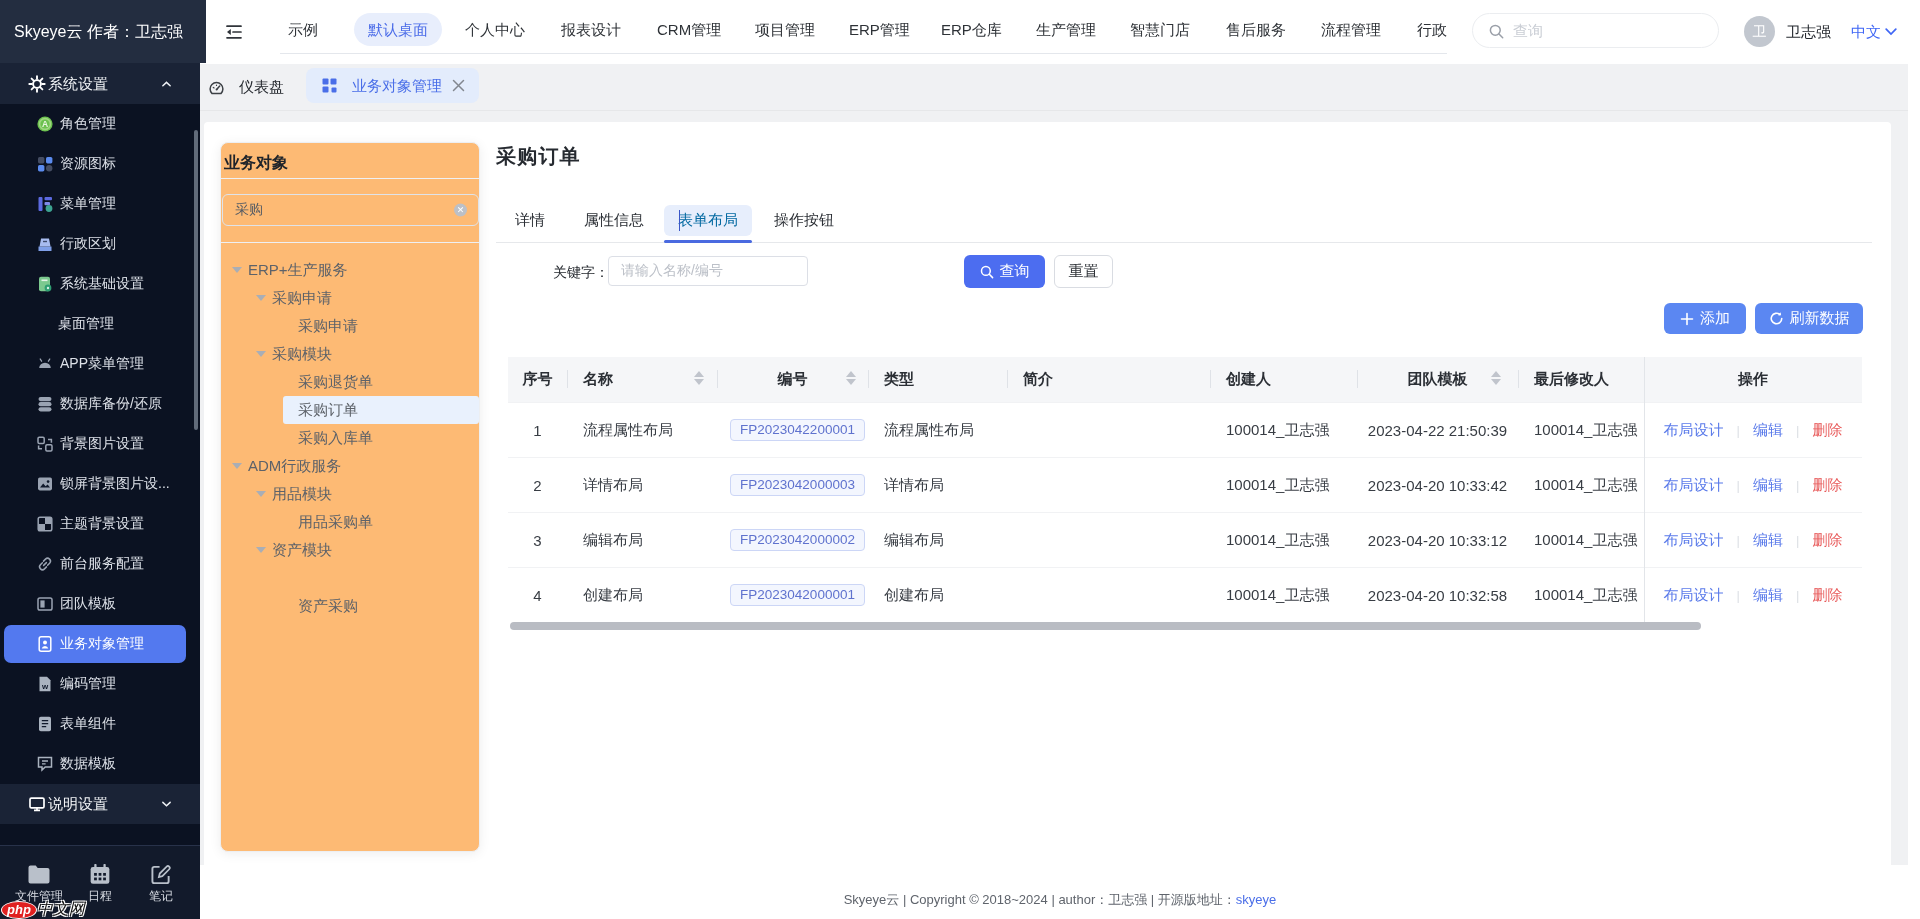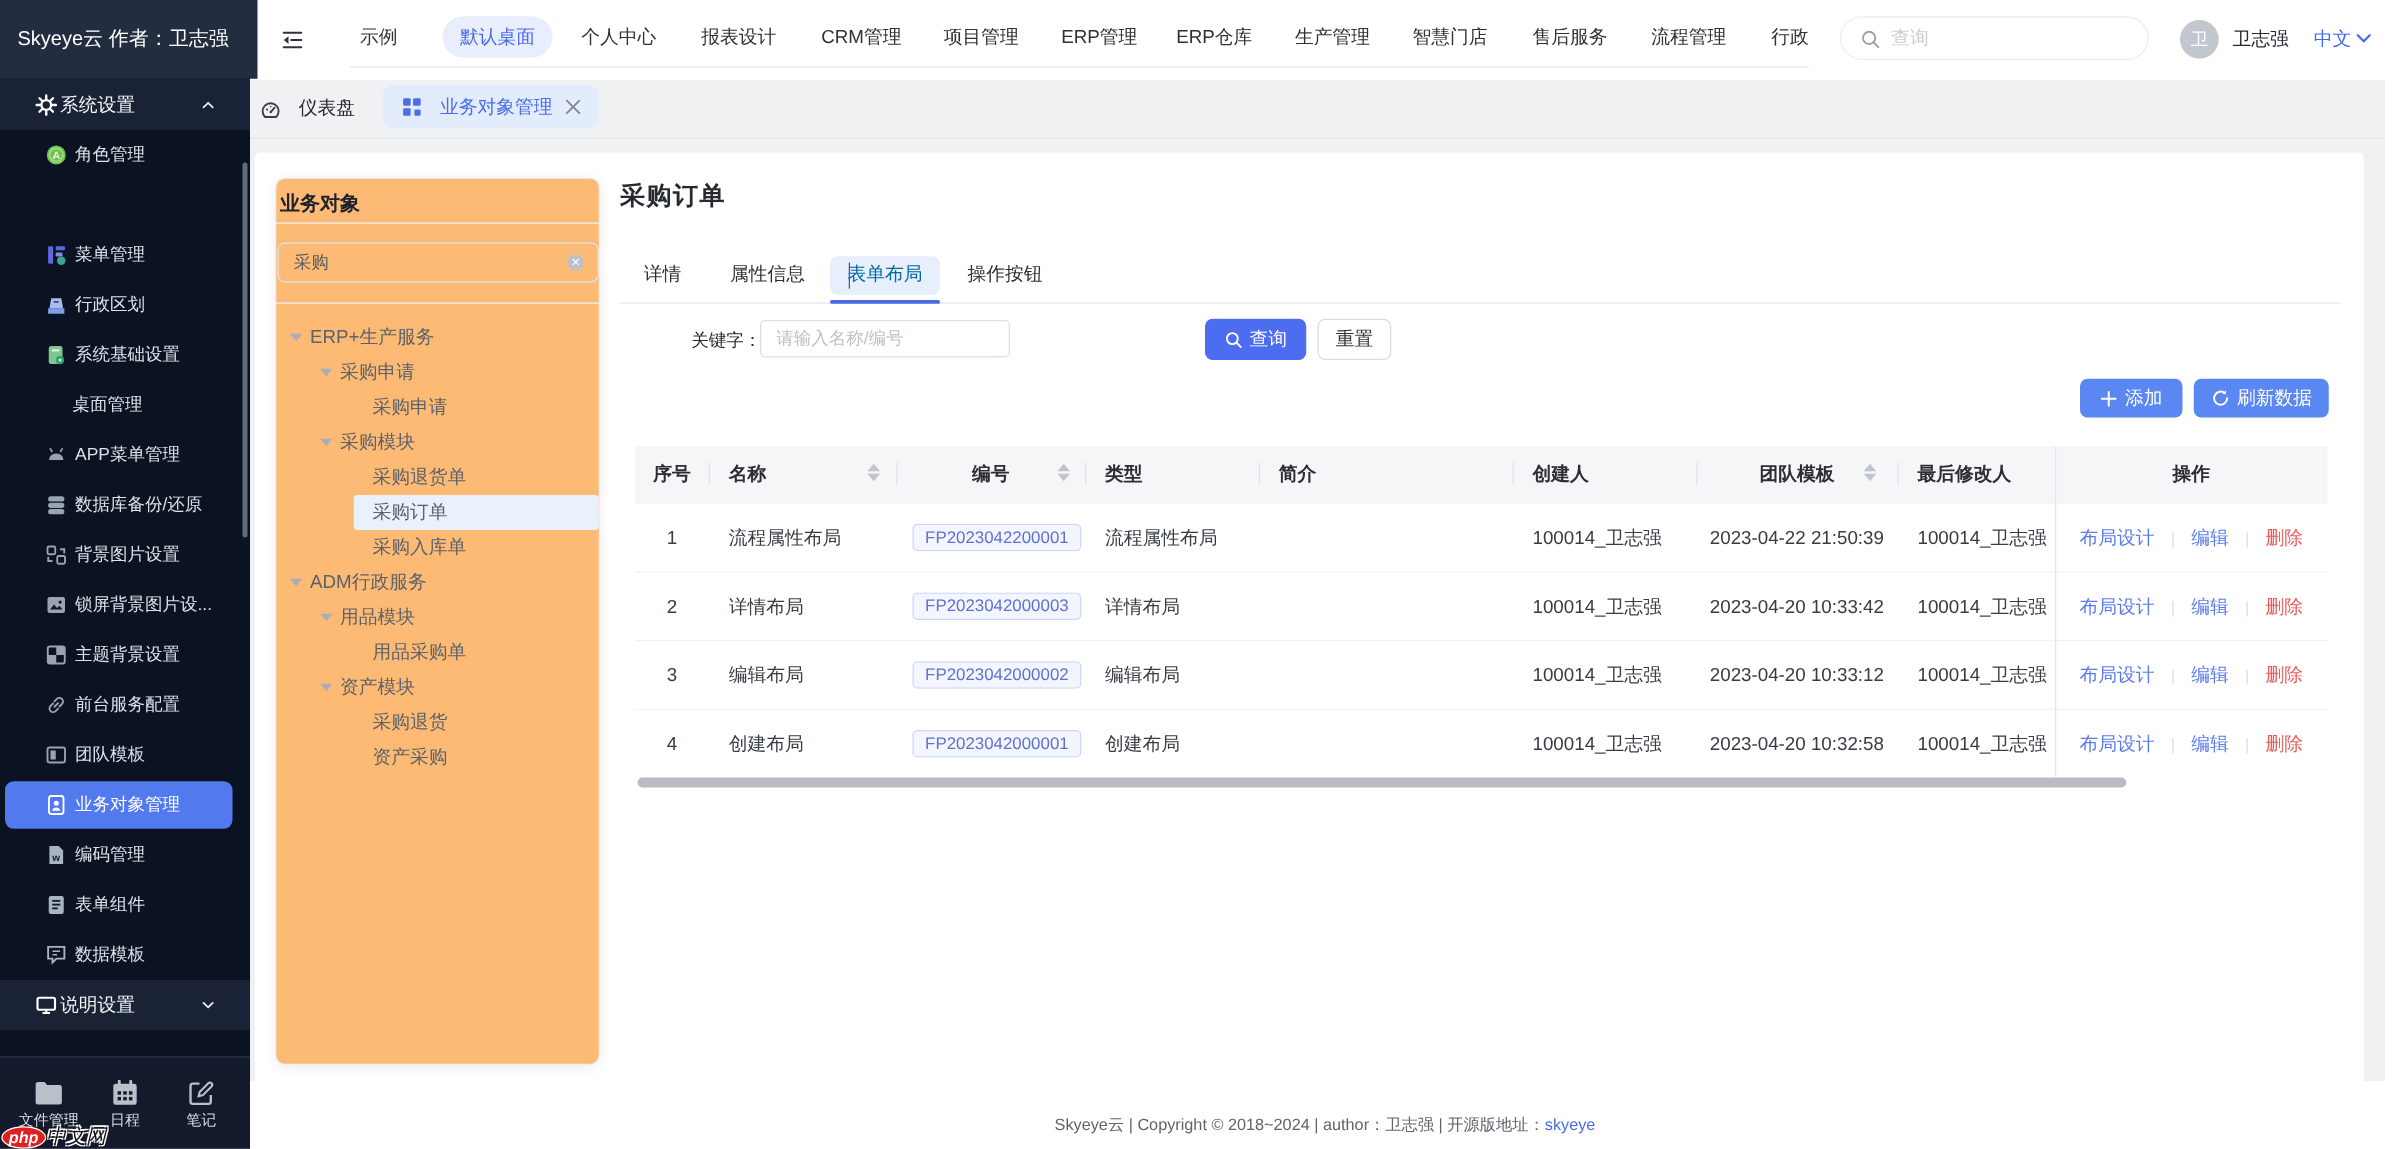--- a/index.html
+++ b/index.html
@@ -205,23 +205,20 @@
           <i class="arr" style="left:35px"></i>
           <span class="ttx" style="left:51px">用品模块</span>
         </div>
     <div class="trow" style="top:365px">
           <span class="ttx" style="left:77px">用品采购单</span>
         </div>
     <div class="trow" style="top:393px">
           <i class="arr" style="left:35px"></i>
           <span class="ttx" style="left:51px">资产模块</span>
         </div>
-    <div class="trow" style="top:421px">
-          <span class="ttx" style="left:77px">采购退货</span>
-        </div>
     <div class="trow" style="top:449px">
           <span class="ttx" style="left:77px">资产采购</span>
         </div>
   </div>
   <div id="rtitle">采购订单</div>
   <div class="rtab" style="left:327px">详情</div>
   <div class="rtab" style="left:396px">属性信息</div>
   <div id="rtabpill"></div>
   <div class="rtab" style="left:490px;color:#0369a1">表单布局</div>
   <div id="rtabcaret"></div>
@@ -373,20 +370,29 @@
         </svg>
   </div>
   <div class="sitem" style="top:104px">
     <svg class="iico" viewBox="0 0 18 18">
           <circle cx="9" cy="9" r="7.6" fill="#6cc14f"></circle>
           <circle cx="9" cy="9" r="5.4" fill="none" stroke="#9ed77f" stroke-width="1.6"></circle>
           <text x="9" y="12.2" font-size="8.5" fill="#eaf6e0" text-anchor="middle" font-weight="bold">A</text>
         </svg>
     <span class="itxt">角色管理</span>
       </div>
+  <div class="sitem" style="top:144px">
+    <svg class="iico" viewBox="0 0 18 18">
+          <rect x="2" y="2" width="6.4" height="6.4" rx="1.6" fill="#454d63"></rect>
+          <rect x="10" y="2" width="6.4" height="6.4" rx="1.6" fill="#5b8bee"></rect>
+          <rect x="2" y="10" width="6.4" height="6.4" rx="1.6" fill="#5b8bee"></rect>
+          <circle cx="13.2" cy="13.2" r="3.2" fill="#454d63"></circle>
+        </svg>
+    <span class="itxt">资源图标</span>
+      </div>
   <div class="sitem" style="top:184px">
     <svg class="iico" viewBox="0 0 18 18">
           <rect x="2.5" y="2" width="4" height="14" rx="1" fill="#5c6ae0"></rect>
           <rect x="8.5" y="2" width="7.5" height="3.2" rx="1" fill="#5c6ae0"></rect>
           <rect x="8.5" y="7" width="5.5" height="3.2" rx="1" fill="#7f8ae8"></rect>
           <circle cx="13" cy="13.5" r="3.4" fill="#3da391"></circle>
         </svg>
     <span class="itxt">菜单管理</span>
       </div>
   <div class="sitem" style="top:224px">

